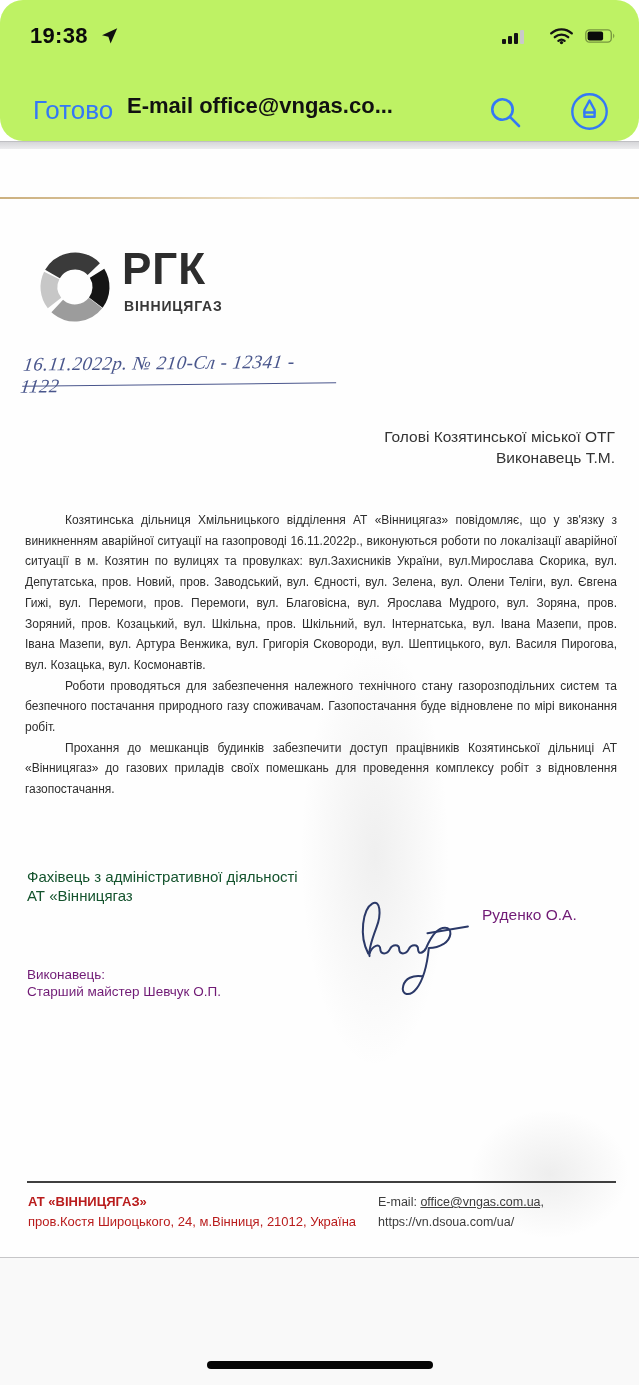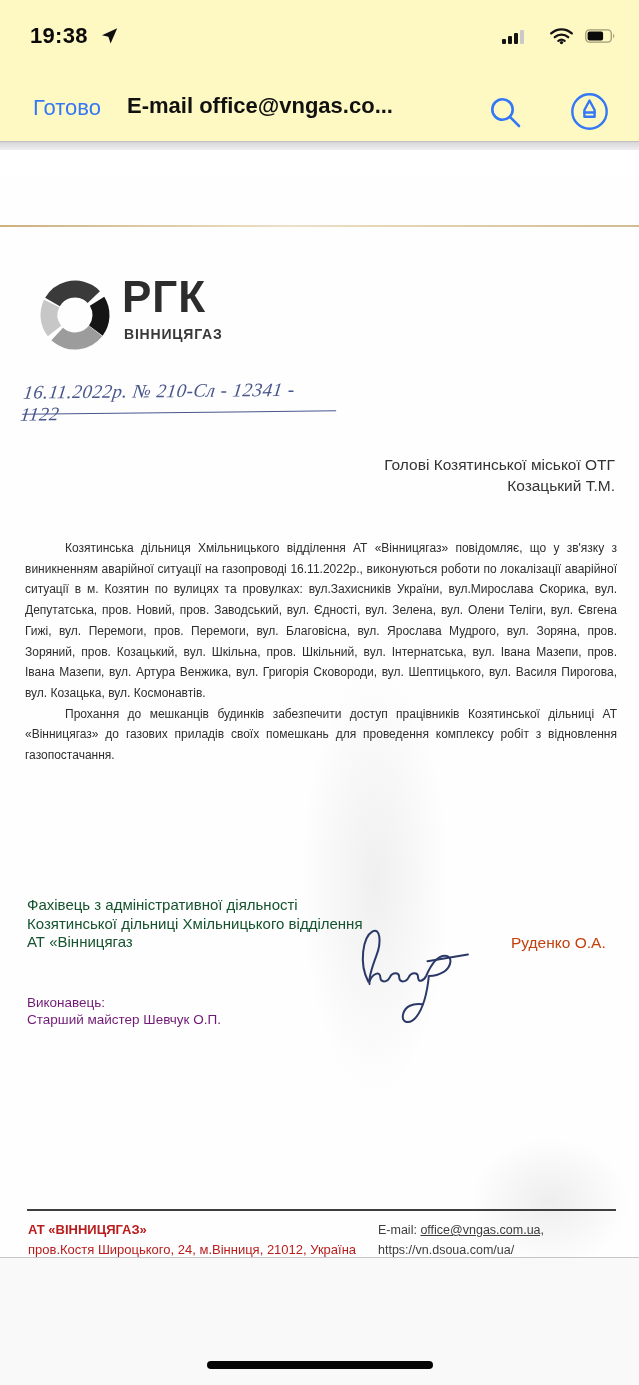--- a/index.html
+++ b/index.html
@@ -1,53 +1,53 @@
 <!DOCTYPE html>
 <html><head>
 <meta charset="utf-8">
 <style>
   html,body{margin:0;padding:0;background:#e9e9e9;}
   .page{position:relative;width:639px;height:1385px;background:#fff;overflow:hidden;
         font-family:"Liberation Sans",sans-serif;-webkit-font-smoothing:antialiased;}
   
-  .topbar{position:absolute;top:0;left:0;width:639px;height:141px;background:#fef9c3;}
+  .topbar{position:absolute;top:0;left:0;width:639px;height:141px;background:#bef264;border-radius:23px;}
   .nav-edge{position:absolute;top:141px;left:0;width:639px;height:8px;
             border-top:1px solid #bfbfc3;background:linear-gradient(#d6d6d9,#efeff1);}
   .time{position:absolute;left:30px;top:23px;font-size:22px;font-weight:700;color:#0b0b0b;letter-spacing:.3px;}
   .loc{position:absolute;left:101px;top:27px;}
   .sig{position:absolute;left:502px;top:28px;}
   .wifi{position:absolute;left:549px;top:27px;}
   .batt{position:absolute;left:585px;top:29px;}
-  .done{position:absolute;left:33px;top:95px;font-size:22px;color:#3478F6;cursor:pointer;background:none;border:none;padding:0;font-family:inherit;}
+  .done{position:absolute;left:33px;top:95px;font-size:26px;color:#3478F6;cursor:pointer;background:none;border:none;padding:0;font-family:inherit;}
   .navtitle{position:absolute;left:127px;top:93px;width:345px;font-size:22px;font-weight:700;color:#111;white-space:nowrap;overflow:hidden;}
   .iconbtn{position:absolute;background:none;border:none;padding:0;cursor:pointer;}
   .searchbtn{left:487px;top:94px;}
   .markupbtn{left:569px;top:91px;}
   
-  .doc{position:absolute;top:149px;left:0;width:639px;height:1108px;background:#fefefe;color:#2e2e2e;margin-top:28px;}
+  .doc{position:absolute;top:149px;left:0;width:639px;height:1108px;background:#fefefe;color:#2e2e2e;}
   .scan-edge{position:absolute;top:48px;left:0;width:639px;height:2px;
              background:linear-gradient(90deg,rgba(187,150,84,.75),rgba(216,188,132,.45) 45%,rgba(187,150,84,.65));}
   .smudge1{position:absolute;left:300px;top:490px;width:150px;height:430px;
            background:radial-gradient(ellipse at center,rgba(110,110,110,.10),transparent 70%);}
   .smudge2{position:absolute;left:470px;top:960px;width:160px;height:130px;
            background:radial-gradient(ellipse at center,rgba(120,120,120,.12),transparent 70%);}
   .logo{position:absolute;left:34px;top:97px;}
   .logo-name{position:absolute;left:122px;top:95px;font-size:44px;font-weight:600;color:#2d2d2d;letter-spacing:1px;}
   .logo-sub{position:absolute;left:124px;top:149px;font-size:14px;font-weight:700;color:#383838;letter-spacing:.8px;}
   .refline{position:absolute;left:22px;top:203px;width:314px;height:32px;
            border-bottom:1.6px solid #4a568c;transform:rotate(-.6deg);}
   .refline span{display:inline-block;font-family:"Liberation Serif",serif;font-style:italic;
            font-size:19px;color:#49568c;letter-spacing:.5px;transform:skewX(-8deg);}
   .addressee{position:absolute;right:24px;top:277px;text-align:right;font-size:15.5px;line-height:21px;color:#333;}
   .body{position:absolute;left:25px;top:361px;width:592px;font-size:12px;line-height:20.7px;
         text-align:justify;color:#2e2e2e;}
   .body p{margin:0;text-indent:40px;}
   .signer{position:absolute;left:27px;top:719px;font-size:15px;line-height:18.5px;color:#14532d;}
   .signature{position:absolute;left:348px;top:721px;}
-  .signname{position:absolute;left:511px;top:757px;font-size:15.5px;color:#c2410c;}
+  .signname{position:absolute;left:482px;top:757px;font-size:15.5px;color:#701a75;}
   .executor{position:absolute;left:27px;top:817px;font-size:13.5px;line-height:17px;color:#701a75;}
   .foot-rule{position:absolute;left:27px;top:1032px;width:589px;height:2px;background:#3f3f3f;}
   .foot-left{position:absolute;left:28px;top:1043px;font-size:13px;line-height:20px;color:#b91c1c;}
   .foot-right{position:absolute;left:378px;top:1043px;font-size:12.5px;line-height:20px;color:#3d3d3d;}
   .foot-company{font-weight:700;}
   .u{text-decoration:underline;}
   
   .toolbar{position:absolute;top:1257px;left:0;width:639px;height:128px;
            background:#f9f9f9;border-top:1px solid #c6c6c8;}
   .home-indicator{position:absolute;left:207px;top:1361px;width:226px;height:8px;border-radius:4px;background:#050505;}
@@ -129,31 +129,31 @@
     </span>
     <div class="logo-name">РГК</div>
     <div class="logo-sub">ВІННИЦЯГАЗ</div>
 
     <div class="refline">
       <span>16.11.2022р. № 210-Сл - 12341 - 1122</span>
     </div>
 
     <div class="addressee">
       <div>Голові Козятинської міської ОТГ</div>
-      <div>Козацький Т.М.</div>
+      <div>Виконавець Т.М.</div>
     </div>
 
     <div class="body">
       <p>Козятинська дільниця Хмільницького відділення АТ «Вінницягаз» повідомляє, що у зв'язку з виникненням аварійної ситуації на газопроводі 16.11.2022р., виконуються роботи по локалізації аварійної ситуації в м. Козятин по вулицях та провулках: вул.Захисників України, вул.Мирослава Скорика, вул. Депутатська, пров. Новий, пров. Заводський, вул. Єдності, вул. Зелена, вул. Олени Теліги, вул. Євгена Гижі, вул. Перемоги, пров. Перемоги, вул. Благовісна, вул. Ярослава Мудрого, вул. Зоряна, пров. Зоряний, пров. Козацький, вул. Шкільна, пров. Шкільний, вул. Інтернатська, вул. Івана Мазепи, пров. Івана Мазепи, вул. Артура Венжика, вул. Григорія Сковороди, вул. Шептицького, вул. Василя Пирогова, вул. Козацька, вул. Космонавтів.</p>
+      <p>Роботи проводяться для забезпечення належного технічного стану газорозподільних систем та безпечного постачання природного газу споживачам. Газопостачання буде відновлене по мірі виконання робіт.</p>
       <p>Прохання до мешканців будинків забезпечити доступ працівників Козятинської дільниці АТ «Вінницягаз» до газових приладів своїх помешкань для проведення комплексу робіт з відновлення газопостачання.</p>
     </div>
 
     <div class="signer">
       <div>Фахівець з адміністративної діяльності</div>
-      <div>Козятинської дільниці Хмільницького відділення</div>
       <div>АТ «Вінницягаз</div>
     </div>
     <span class="signature">
       <svg width="128" height="152" viewBox="0 0 190 170" fill="none" stroke="#2b3968" stroke-width="3" stroke-linecap="round" stroke-linejoin="round">
         <path d="M30 96 C 16 70 22 30 36 22 C 48 15 50 38 42 58 C 36 74 30 92 32 100"></path>
         <path d="M32 96 C 36 84 48 80 48 90 C 48 98 58 98 62 90 C 66 82 76 82 76 90 C 76 98 86 98 90 90 C 94 82 104 82 104 90 C 104 98 112 96 116 88 C 122 74 132 58 144 58 C 156 58 154 74 142 82 C 134 87 126 88 120 88 C 118 108 114 132 102 148 C 92 161 78 158 82 144 C 85 133 96 128 110 130"></path>
         <path d="M118 66 L 178 56"></path>
       </svg>
     </span>
     <div class="signname">Руденко О.А.</div>

